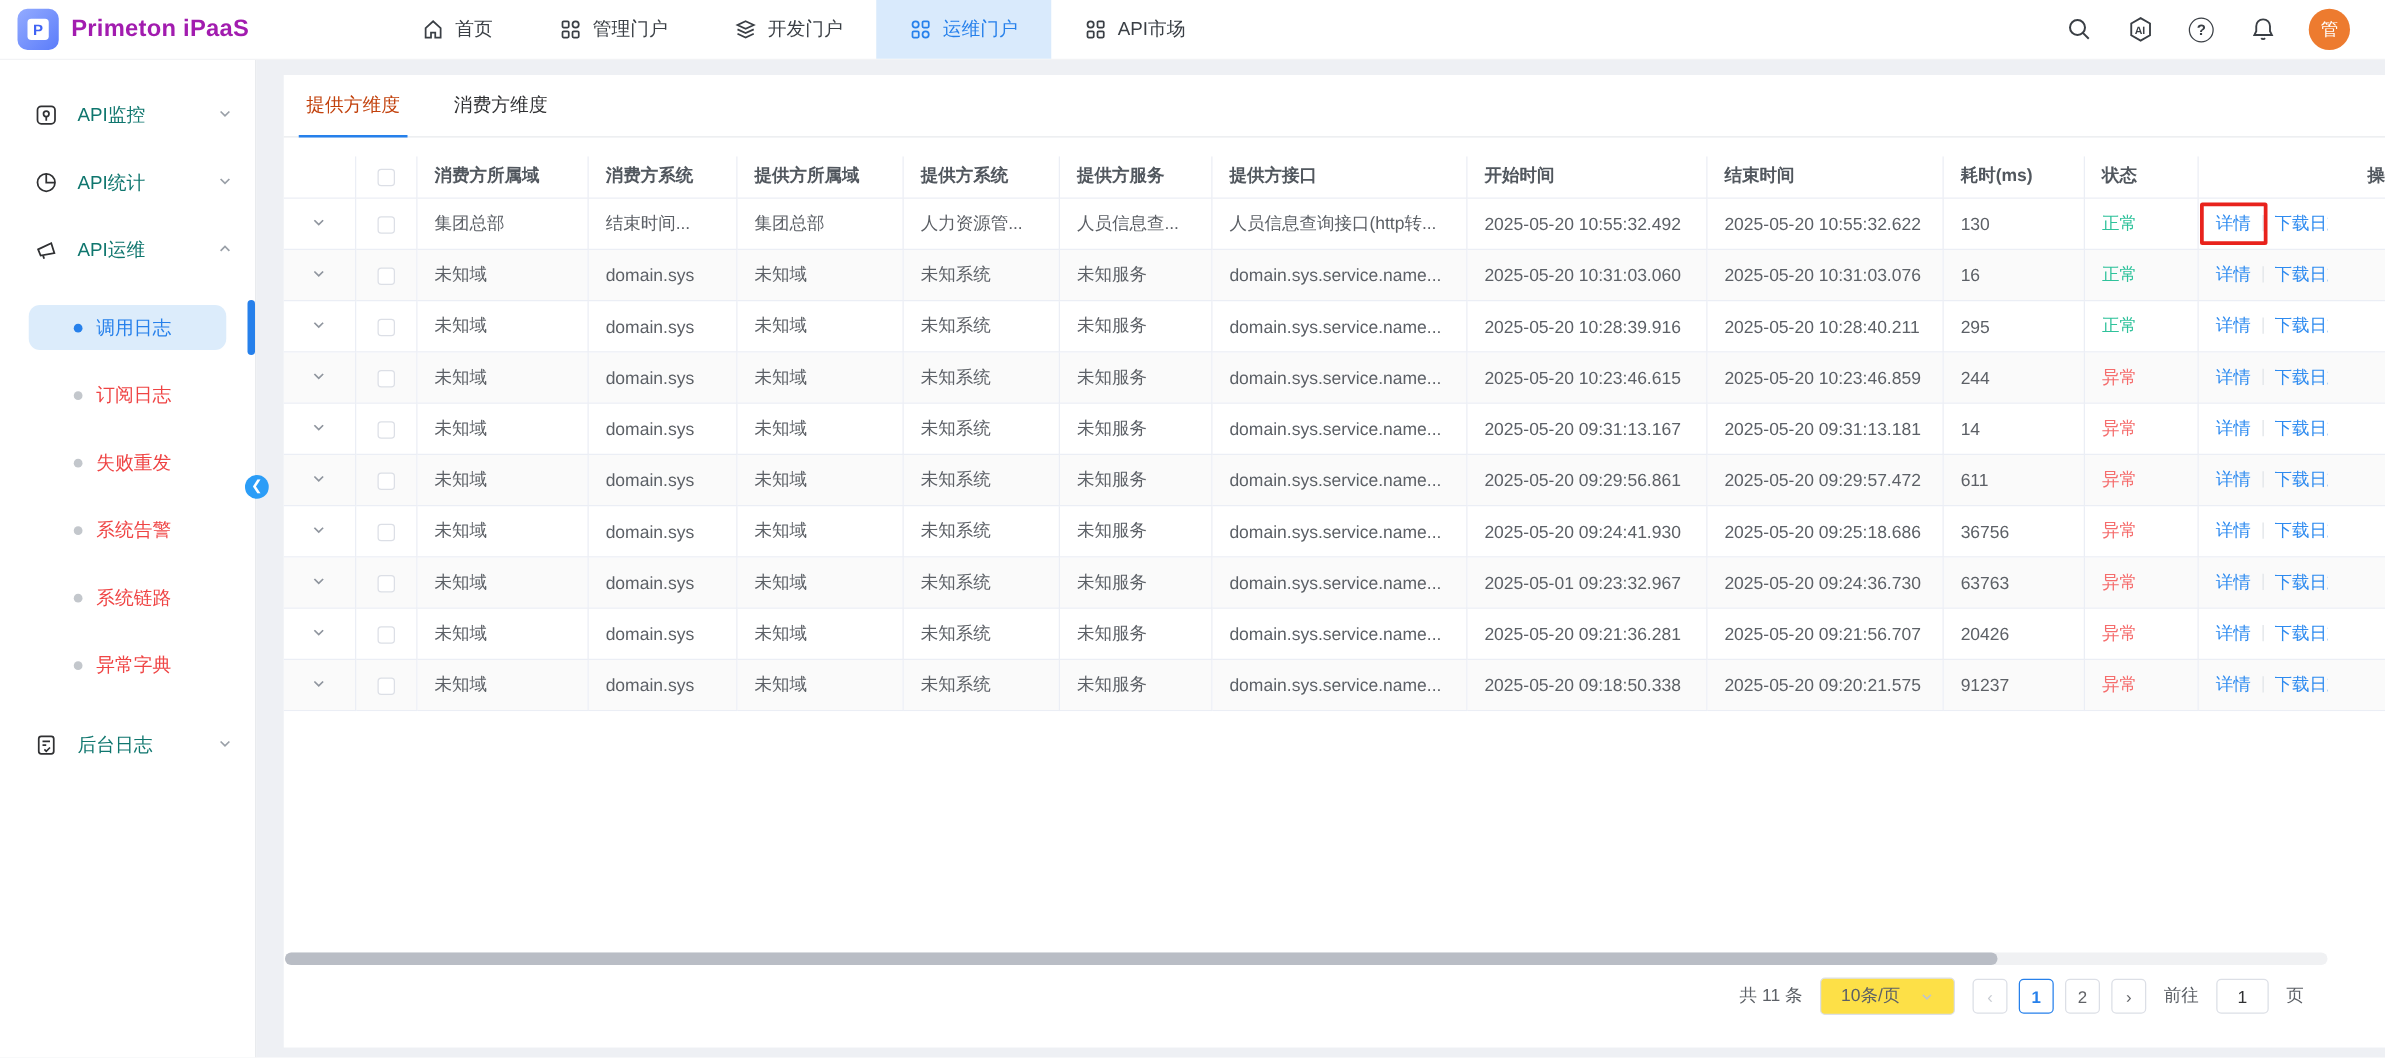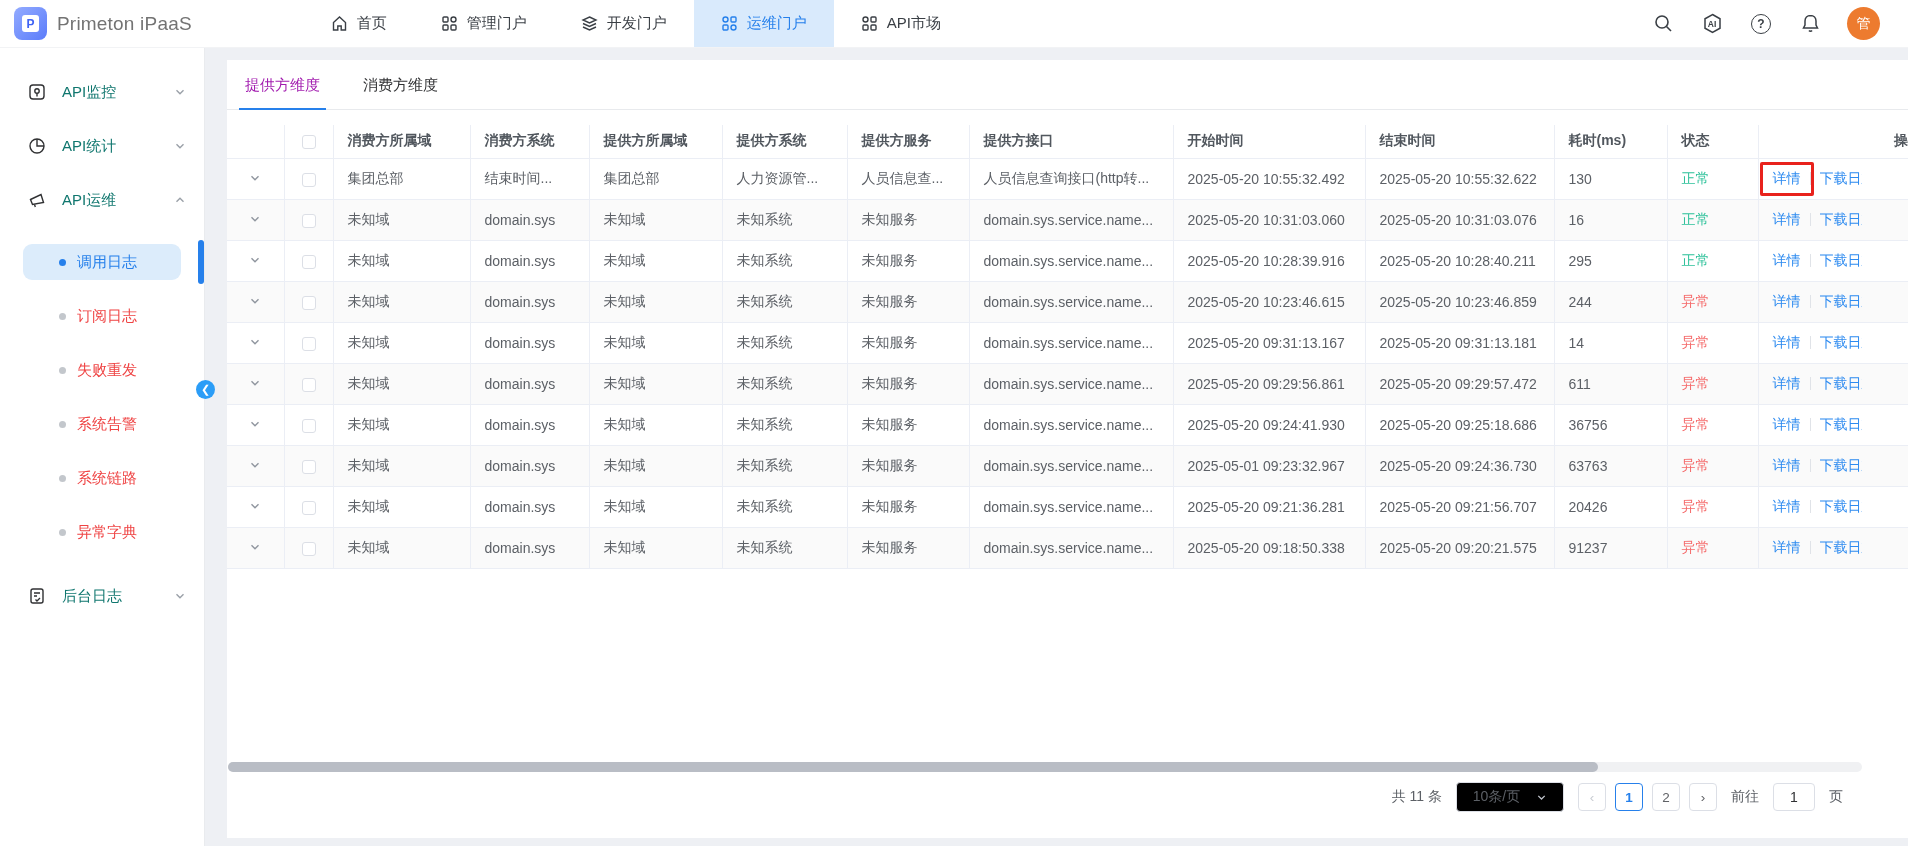--- a/index.html
+++ b/index.html
@@ -19,21 +19,21 @@
   .brand { display:flex; align-items:center; gap:10px; padding:0 22px 0 14px; }
   .logo {
     width:33px; height:33px; border-radius:8px;
     background:linear-gradient(135deg,#93abff,#5b7cfa);
     display:grid; place-items:center;
   }
   .logo-inner {
     width:17px; height:17px; background:#fff; border-radius:3px;
     display:grid; place-items:center; color:#3f63f4; font-weight:bold; font-size:12px;
   }
-  .brand-title { color:#737373; font-weight:normal; font-size:19px; letter-spacing:.2px; }
+  .brand-title { color:#a21caf; font-weight:bold; font-size:19px; letter-spacing:.2px; }
   .nav-items { display:flex; margin-left:90px; }
   .nav-item {
     display:flex; align-items:center; gap:9px; padding:0 27px; font-size:15px;
     color:#3a3f45; cursor:pointer; white-space:nowrap;
   }
   .nav-item svg { stroke:currentColor; }
   .nav-item.active { background:#d9eafc; color:#2680eb; }
   .nav-right { margin-left:auto; display:flex; align-items:center; gap:25px; padding-right:28px; }
   .nav-icon { display:grid; place-items:center; width:24px; height:24px; color:#3a3f45; cursor:pointer; position:relative; }
   .ai-label { position:absolute; font-size:8.5px; font-weight:bold; color:#3a3f45; }
@@ -73,21 +73,21 @@
     position:absolute; left:196px; top:380px; width:19px; height:19px; border-radius:50%;
     background:#2b9df7; color:#fff; display:grid; place-items:center; z-index:9; cursor:pointer;
     font-size:11px; line-height:1;
   }
 
   
   .panel { position:absolute; left:227px; top:60px; width:1681px; height:778px; background:#fff; }
 
   .tabs { height:50px; border-bottom:1px solid #e8eaed; display:flex; padding-left:12px; }
   .tab { line-height:49px; padding:0 6px; margin-right:31px; font-size:15px; color:#303133; cursor:pointer; position:relative; }
-  .tab.active { color:#a21caf; }
+  .tab.active { color:#c2410c; }
   .tab.active::after { content:""; position:absolute; left:0; right:0; bottom:-1px; height:2px; background:#2680eb; }
 
   .toolbar { position:relative; height:33px; margin:8px 4px 0 4px; }
   .btn-batch {
     position:absolute; left:0; top:0; height:33px; padding:0 19px; border:none; border-radius:3px;
     background:#f3f4f6; color:#bdc3cc; font-size:14px; font-family:inherit; cursor:not-allowed;
   }
   .search-group { position:absolute; right:42px; top:0; display:flex; gap:14px; align-items:center; }
   .search-input {
     width:300px; height:32px; border:1px solid #dcdfe6; border-radius:3px; padding:0 12px;
@@ -128,21 +128,21 @@
   .action-divider { display:inline-block; width:1px; height:13px; background:#e0e3e8; margin:0 9px; vertical-align:-2px; }
   .download-clip { display:inline-block; width:42px; overflow:hidden; white-space:nowrap; vertical-align:bottom; }
 
   
   .hscroll-track { position:absolute; left:1px; top:702px; width:1634px; height:10px; border-radius:5px; background:#f0f1f3; }
   .hscroll-thumb { position:absolute; left:0; top:0; width:1370px; height:10px; border-radius:5px; background:#b9bdc5; cursor:pointer; }
 
   
   .pagination { position:absolute; top:722px; right:65px; display:flex; align-items:center; gap:14px; color:#5c6066; font-size:14px; }
   .page-size-select {
-    width:108px; height:30px; border:1px solid #dcdfe6; border-radius:4px; background:#000000;
+    width:108px; height:30px; border:1px solid #dcdfe6; border-radius:4px; background:#fde047;
     display:flex; align-items:center; justify-content:center; gap:16px; cursor:pointer; color:#5c6066;
   }
   .pager { display:flex; align-items:center; gap:9px; }
   .page-btn {
     width:28px; height:28px; border:1px solid #dcdfe6; border-radius:4px; background:#fff;
     display:grid; place-items:center; cursor:pointer; color:#606266; font-size:13.5px;
   }
   .page-btn.disabled { color:#c8ccd2; cursor:default; }
   .page-btn.active { border-color:#2680eb; color:#2680eb; font-weight:bold; }
   .goto-input {

